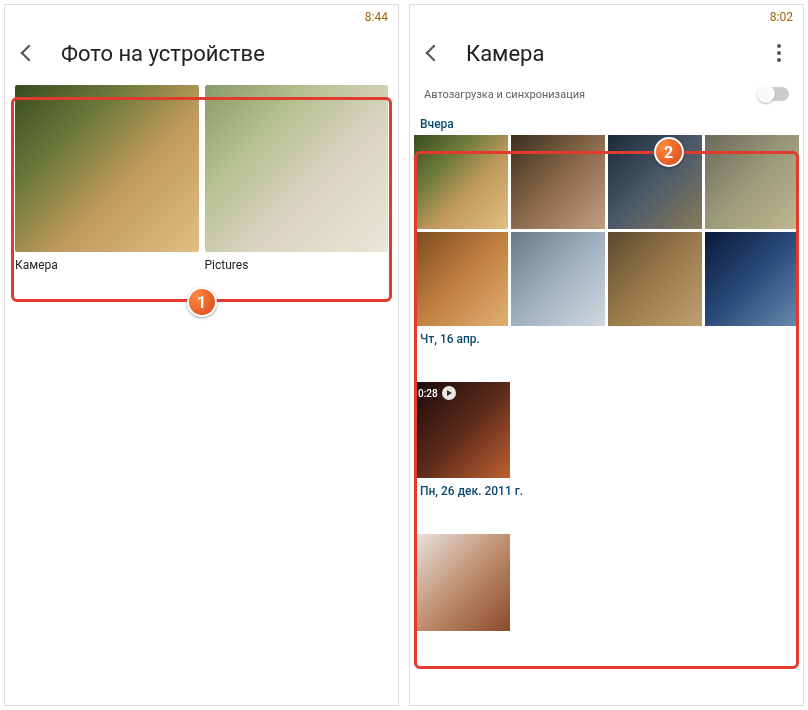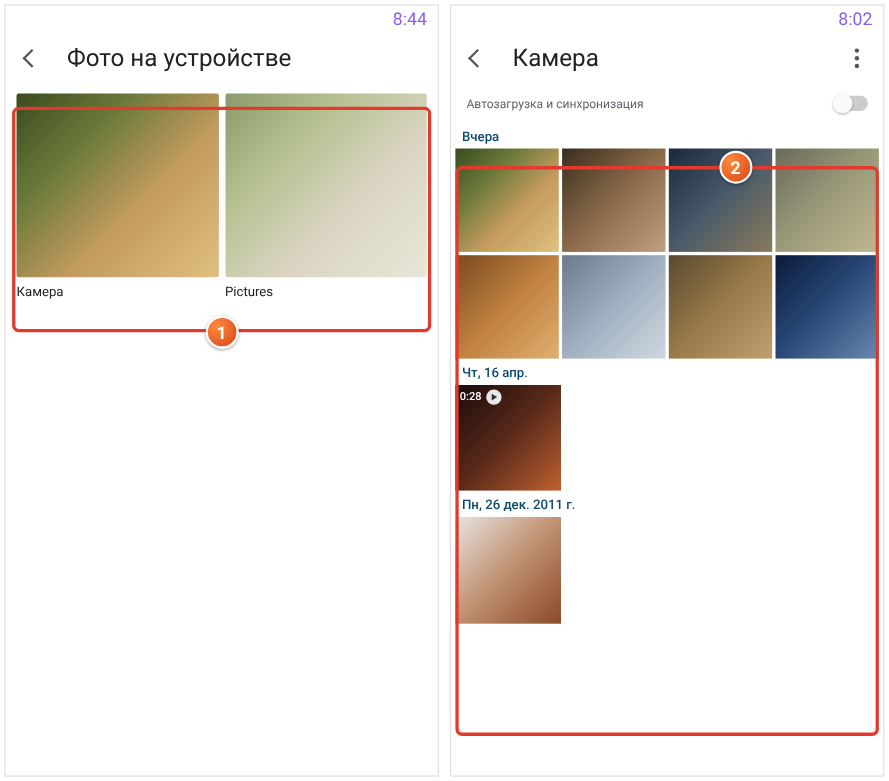--- a/index.html
+++ b/index.html
@@ -20,22 +20,22 @@
   flex-direction: column;
   position: relative;
   overflow: hidden;
 }
 .statusbar {
   height: 24px;
   display: flex;
   justify-content: flex-end;
   align-items: center;
   padding: 0 10px;
-  font-size: 16px;
-  color: #8b5cf6;
+  font-size: 12px;
+  color: #a16207;
 }
 .appbar {
   height: 48px;
   display: flex;
   align-items: center;
   padding: 0 8px;
   gap: 16px;
 }
 .appbar .title {
   font-size: 22px;
@@ -123,21 +123,21 @@
   font-size: 12px; color:#0c4a6e; font-weight:500;
   padding: 6px 10px 4px;
 }
 .grid {
   display:grid; grid-template-columns: repeat(4,1fr);
   gap:3px; padding: 0 4px;
 }
 .grid .cell {
   aspect-ratio:1/1;
 }
-.single-row { display:flex; padding: 0 4px; }
+.single-row { display:flex; padding: 0 4px; margin-top: 32px; }
 .single-row .cell { width: 25%; aspect-ratio:1/1; position:relative; }
 .video-overlay {
   position:absolute; top:4px; left:4px; display:flex; align-items:center; gap:4px;
   color:#fff; font-size:10px; font-weight:500;
 }
 .video-overlay .play {
   width:14px; height:14px; border-radius:50%; background:rgba(255,255,255,.9);
   display:flex; align-items:center; justify-content:center;
 }
 .video-overlay .play::before {

